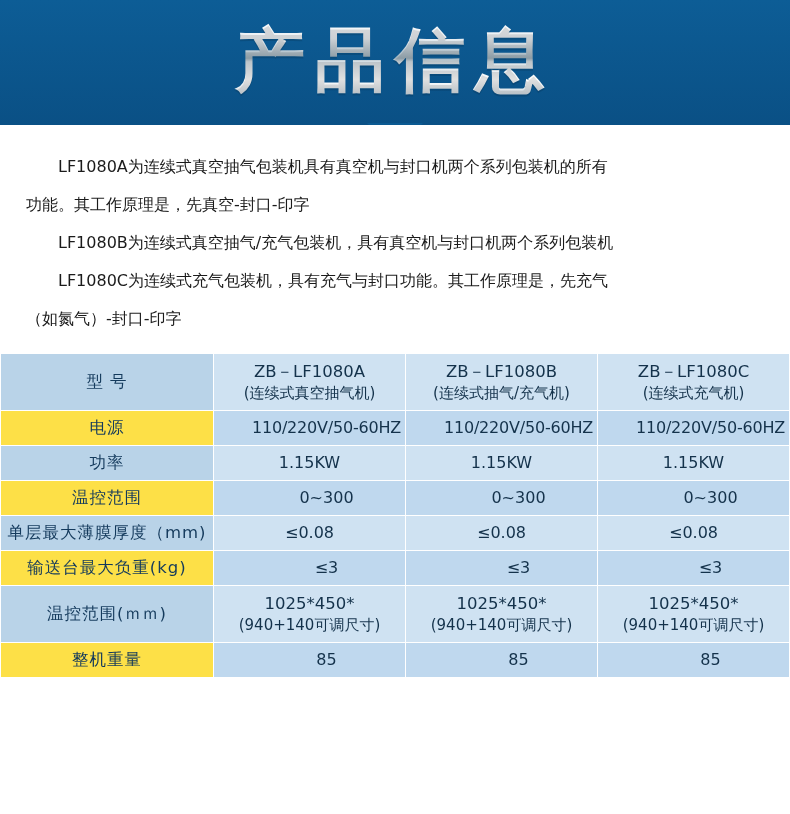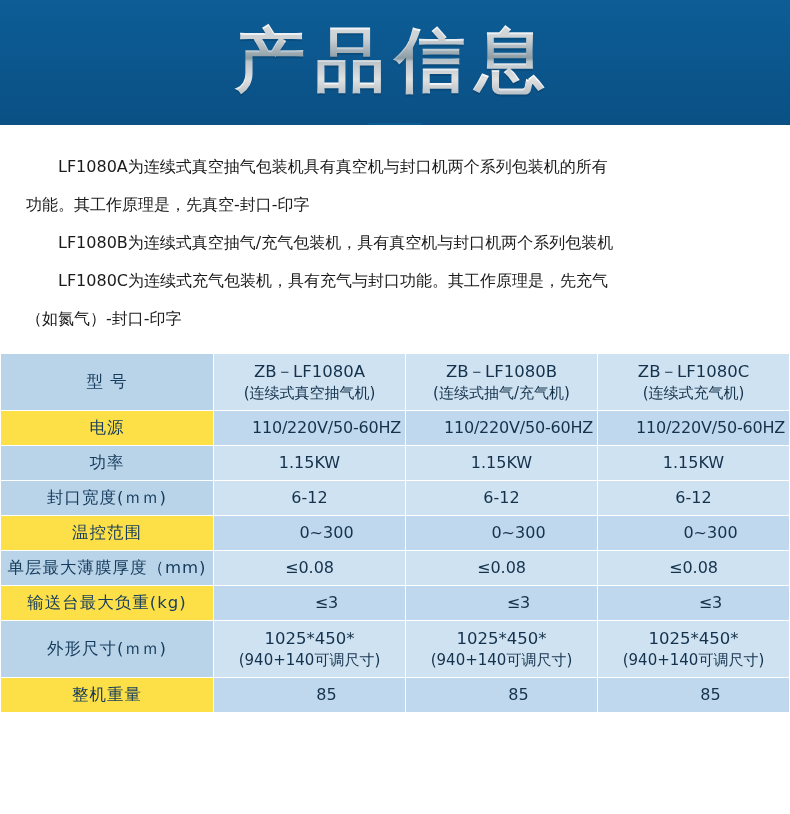--- a/index.html
+++ b/index.html
@@ -189,26 +189,20 @@
         </tr>
 
         <tr>
           <td class="label">功率</td>
           <td class="val">1.15KW</td>
           <td class="val">1.15KW</td>
           <td class="val">1.15KW</td>
         </tr>
 
 
-        <tr>
-          <td class="label">封口宽度(ｍｍ)</td>
-          <td class="val">6-12</td>
-          <td class="val">6-12</td>
-          <td class="val">6-12</td>
-        </tr>
 
         <tr class="alt">
           <td class="label">温控范围</td>
           <td class="val">0~300</td>
           <td class="val">0~300</td>
           <td class="val">0~300</td>
         </tr>
 
         <tr>
           <td class="label">单层最大薄膜厚度（mm)</td>
@@ -218,21 +212,21 @@
         </tr>
 
         <tr class="alt">
           <td class="label">输送台最大负重(kg)</td>
           <td class="val">≤3</td>
           <td class="val">≤3</td>
           <td class="val">≤3</td>
         </tr>
 
         <tr>
-          <td class="label">外形尺寸(ｍｍ)</td>
+          <td class="label">温控范围(ｍｍ)</td>
           <td class="val">
             <span class="main">1025*450*</span>
             <span class="sub">(940+140可调尺寸)</span>
           </td>
           <td class="val">
             <span class="main">1025*450*</span>
             <span class="sub">(940+140可调尺寸)</span>
           </td>
           <td class="val">
             <span class="main">1025*450*</span>

